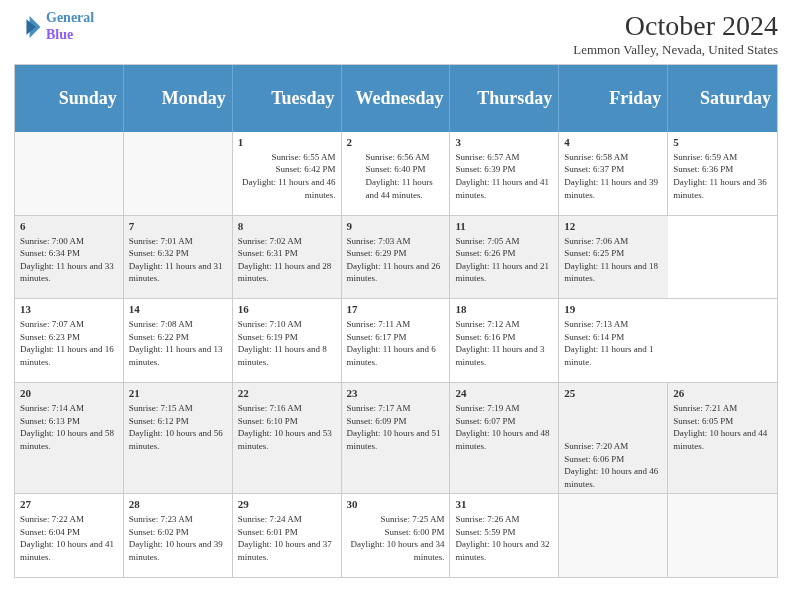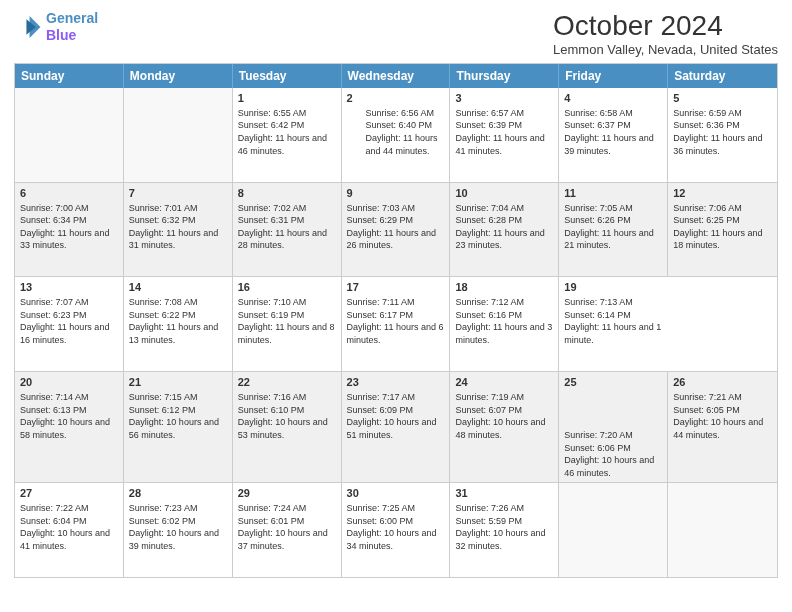--- a/index.html
+++ b/index.html
@@ -9,20 +9,21 @@
       width: 792px;
       height: 612px;
       overflow: hidden;
     }
     .page {
       width: 792px;
       height: 588px;
       padding: 10px 14px 10px 14px;
       display: flex;
       flex-direction: column;
+      font-family: Liberation Serif, serif;
     }
     .header {
       display: flex;
       justify-content: space-between;
       align-items: flex-start;
       margin-bottom: 6px;
     }
     .logo {
       display: flex;
       align-items: center;
@@ -35,20 +36,21 @@
       line-height: 1.2;
     }
     .logo-text span {
       color: #4a8fc1;
     }
     .logo-icon {
       width: 28px;
       height: 28px;
     }
     .title-block {
+      text-align: right;
     }
     .main-title {
       font-size: 28px;
       font-weight: normal;
       color: #333;
     }
     .subtitle {
       font-size: 13px;
       color: #404040;
     }
@@ -58,25 +60,25 @@
       flex-direction: column;
       border: 1px solid #ccc;
     }
     .cal-header {
       display: grid;
       grid-template-columns: repeat(7, 1fr);
       background: #4a8fc1;
     }
     .cal-header-cell {
       color: #fff;
-      font-size: 12px;
+      font-size: 18px;
       font-weight: bold;
-      padding: 5px 6px;
+      padding: 23px 6px;
       border-right: 1px solid #6aaad4;
-      text-align: left;
+      text-align: right;
     }
     .cal-header-cell:last-child { border-right: none; }
     .cal-body {
       flex: 1;
       display: flex;
       flex-direction: column;
     }
     .cal-row {
       flex: 1;
       display: grid;
@@ -138,21 +140,21 @@
         <div class="cal-header-cell">Thursday</div>
         <div class="cal-header-cell">Friday</div>
         <div class="cal-header-cell">Saturday</div>
       </div>
     <div class="cal-body">
     <div class="cal-row">
           <div class="cal-cell empty"></div>
           <div class="cal-cell empty"></div>
           <div class="cal-cell">
             <span class="day-num">1</span>
-            <div class="cell-text" style="white-space: pre-line;">Sunrise: 6:55 AM
+            <div class="cell-text" style="white-space: pre-line; text-align: right;">Sunrise: 6:55 AM
 Sunset: 6:42 PM
 Daylight: 11 hours and 46 minutes.</div>
           </div>
           <div class="cal-cell">
             <span class="day-num">2</span>
             <div class="cell-text" style="white-space: pre-line; margin-left: 19px;">Sunrise: 6:56 AM
 Sunset: 6:40 PM
 Daylight: 11 hours and 44 minutes.</div>
           </div>
           <div class="cal-cell">
@@ -193,26 +195,20 @@
 Sunset: 6:31 PM
 Daylight: 11 hours and 28 minutes.</div>
           </div>
           <div class="cal-cell shaded">
             <span class="day-num">9</span>
             <div class="cell-text" style="white-space: pre-line;">Sunrise: 7:03 AM
 Sunset: 6:29 PM
 Daylight: 11 hours and 26 minutes.</div>
           </div>
           <div class="cal-cell shaded">
-            <span class="day-num">10</span>
-            <div class="cell-text" style="white-space: pre-line;">Sunrise: 7:04 AM
-Sunset: 6:28 PM
-Daylight: 11 hours and 23 minutes.</div>
-          </div>
-          <div class="cal-cell shaded">
             <span class="day-num">11</span>
             <div class="cell-text" style="white-space: pre-line;">Sunrise: 7:05 AM
 Sunset: 6:26 PM
 Daylight: 11 hours and 21 minutes.</div>
           </div>
           <div class="cal-cell shaded">
             <span class="day-num">12</span>
             <div class="cell-text" style="white-space: pre-line;">Sunrise: 7:06 AM
 Sunset: 6:25 PM
 Daylight: 11 hours and 18 minutes.</div>
@@ -314,21 +310,21 @@
 Daylight: 10 hours and 39 minutes.</div>
           </div>
           <div class="cal-cell">
             <span class="day-num">29</span>
             <div class="cell-text" style="white-space: pre-line;">Sunrise: 7:24 AM
 Sunset: 6:01 PM
 Daylight: 10 hours and 37 minutes.</div>
           </div>
           <div class="cal-cell">
             <span class="day-num">30</span>
-            <div class="cell-text" style="white-space: pre-line;">Sunrise: 7:25 AM
+            <div class="cell-text" style="white-space: pre-line; text-align: right;">Sunrise: 7:25 AM
 Sunset: 6:00 PM
 Daylight: 10 hours and 34 minutes.</div>
           </div>
           <div class="cal-cell">
             <span class="day-num">31</span>
             <div class="cell-text" style="white-space: pre-line;">Sunrise: 7:26 AM
 Sunset: 5:59 PM
 Daylight: 10 hours and 32 minutes.</div>
           </div>
           <div class="cal-cell empty"></div>

